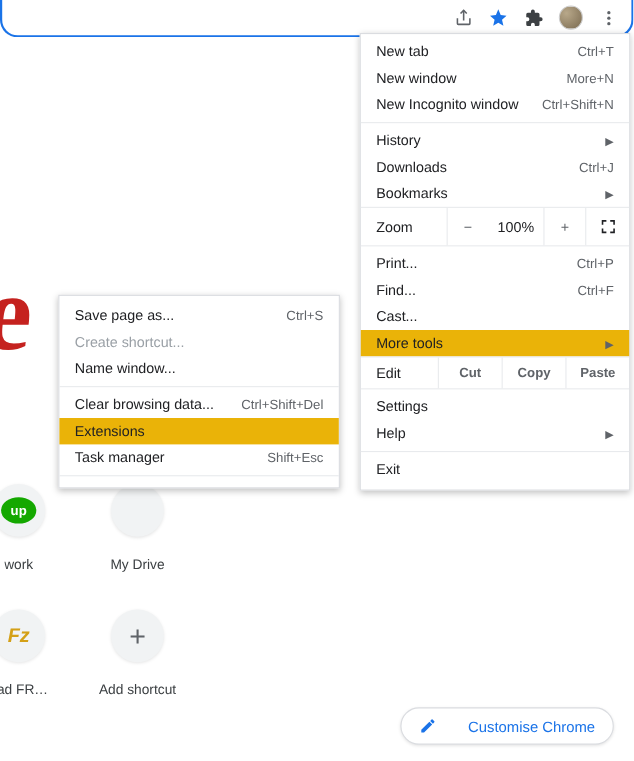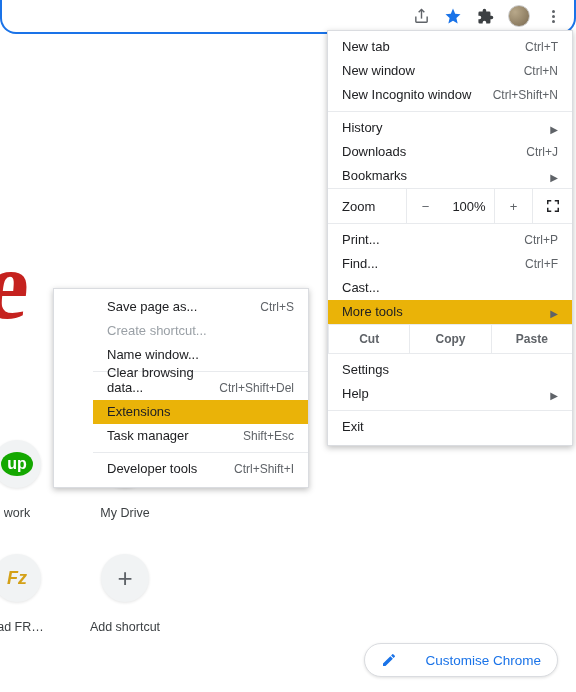--- a/index.html
+++ b/index.html
@@ -39,36 +39,36 @@
   .zoom-row { display: flex; align-items: center; height: 36px; border-top:1px solid #e8eaed; border-bottom:1px solid #e8eaed; }
   .zoom-row .zlabel { padding-left: 14px; width: 78px; }
   .zoom-row .zbtn { width: 38px; text-align: center; color:#5f6368; border-left:1px solid #e8eaed; height:100%; display:flex; align-items:center; justify-content:center; }
   .zoom-row .zval { width: 50px; text-align:center; }
   .zoom-row .zfs { width: 40px; border-left:1px solid #e8eaed; height:100%; display:flex; align-items:center; justify-content:center; }
 
   .edit-row { display:flex; height:30px; border-top:1px solid #e8eaed; border-bottom:1px solid #e8eaed; }
   .edit-row .elabel { padding-left:14px; width:70px; display:flex; align-items:center;}
   .edit-row .ebtn { flex:1; border-left:1px solid #e8eaed; display:flex; align-items:center; justify-content:center; color:#5f6368; font-size:12px;font-weight:bold;}
 
-  .sub-menu { top: 288px; left: 53px; width: 256px; padding-left: 39px; }
+  .sub-menu { top: 268px; left: 53px; width: 256px; }
 
   .logo-e {
     position:absolute; top:246px; left:-14px;
     font-size: 98px; font-weight: 600; color:#c5221f;
     font-family: Georgia, serif; transform: skewX(-6deg);
     line-height: 0.8;
   }
 
   .bookmarks { position:absolute; top:440px; left:0; width:200px; display:flex; gap:18px; }
   .bm { display:flex; flex-direction:column; align-items:center; width:90px; }
   .bm-circle { width:48px; height:48px; border-radius:50%; background:#f1f3f4; display:flex; align-items:center; justify-content:center; margin-bottom:18px; box-shadow: 0 1px 3px rgba(0,0,0,0.1);}
   .bm-label { font-size:12.5px; color:#3c4043; text-align:center; max-width:88px; overflow:hidden; text-overflow:ellipsis; white-space:nowrap;}
   .bm-row2 { position:absolute; top:554px; left:0; width:200px; display:flex; gap:18px;}
   .plus { font-size:26px; color:#5f6368; }
-  .up-ico { width:32px; height:24px; border-radius:50%; background:#14a800; color:#fff; font-weight:bold; font-size:16px; display:flex; align-items:center; justify-content:center;}
+  .up-ico { width:32px; height:24px; border-radius:50%; background:#14a800; color:#fff; font-weight:bold; font-size:12px; display:flex; align-items:center; justify-content:center;}
   .fz-ico { color:#d4a017; font-weight:bold; font-style:italic; font-size:18px;}
 
   .customize {
     position:absolute; bottom:15px; right:18px;
     border:1px solid #dadce0; border-radius:20px;
     padding:8px 16px; display:flex; align-items:center; gap:28px;
     color:#1a73e8; font-size:13.5px; background:#fff;
     box-shadow: 0 1px 3px rgba(0,0,0,0.12);
   }
   .disabled { color:#9aa0a6; }
@@ -134,21 +134,21 @@
 </div>
 
 <div class="menu main-menu">
   <div style="height:4px"></div>
   <div class="menu-row">
       <span>New tab</span>
       <span class="shortcut">Ctrl+T</span>
     </div>
   <div class="menu-row">
       <span>New window</span>
-      <span class="shortcut">Ctrl+N</span>
+      <span class="shortcut">More+N</span>
     </div>
   <div class="menu-row">
       <span>New Incognito window</span>
       <span class="shortcut">Ctrl+Shift+N</span>
     </div>
   <div class="menu-sep"></div>
   <div class="menu-row">
       <span>History</span>
       <span class="arrow">▶</span>
     </div>
@@ -181,20 +181,21 @@
       <span class="shortcut">Ctrl+F</span>
     </div>
   <div class="menu-row">
       <span>Cast...</span>
     </div>
   <div class="menu-row highlight">
       <span>More tools</span>
       <span class="arrow">▶</span>
     </div>
   <div class="edit-row">
+    <div class="elabel">Edit</div>
     <div class="ebtn">Cut</div>
     <div class="ebtn">Copy</div>
     <div class="ebtn">Paste</div>
   </div>
   <div style="height:4px"></div>
   <div class="menu-row">
       <span>Settings</span>
     </div>
   <div class="menu-row">
       <span>Help</span>
@@ -225,24 +226,20 @@
       <span class="shortcut">Ctrl+Shift+Del</span>
     </div>
   <div class="menu-row highlight">
       <span>Extensions</span>
     </div>
   <div class="menu-row">
       <span>Task manager</span>
       <span class="shortcut">Shift+Esc</span>
     </div>
   <div class="menu-sep"></div>
-  <div class="menu-row">
-      <span>Developer tools</span>
-      <span class="shortcut">Ctrl+Shift+I</span>
-    </div>
   <div style="height:6px"></div>
 </div>
 
 <div class="customize">
   <svg width="16" height="16" viewBox="0 0 24 24" fill="#1a73e8">
       <path d="M3 17.25V21h3.75L17.81 9.94l-3.75-3.75L3 17.25zM20.71 7.04a1 1 0 000-1.41l-2.34-2.34a1 1 0 00-1.41 0l-1.83 1.83 3.75 3.75 1.83-1.83z"></path>
     </svg>
   <span>Customise Chrome</span>
 </div>
 

